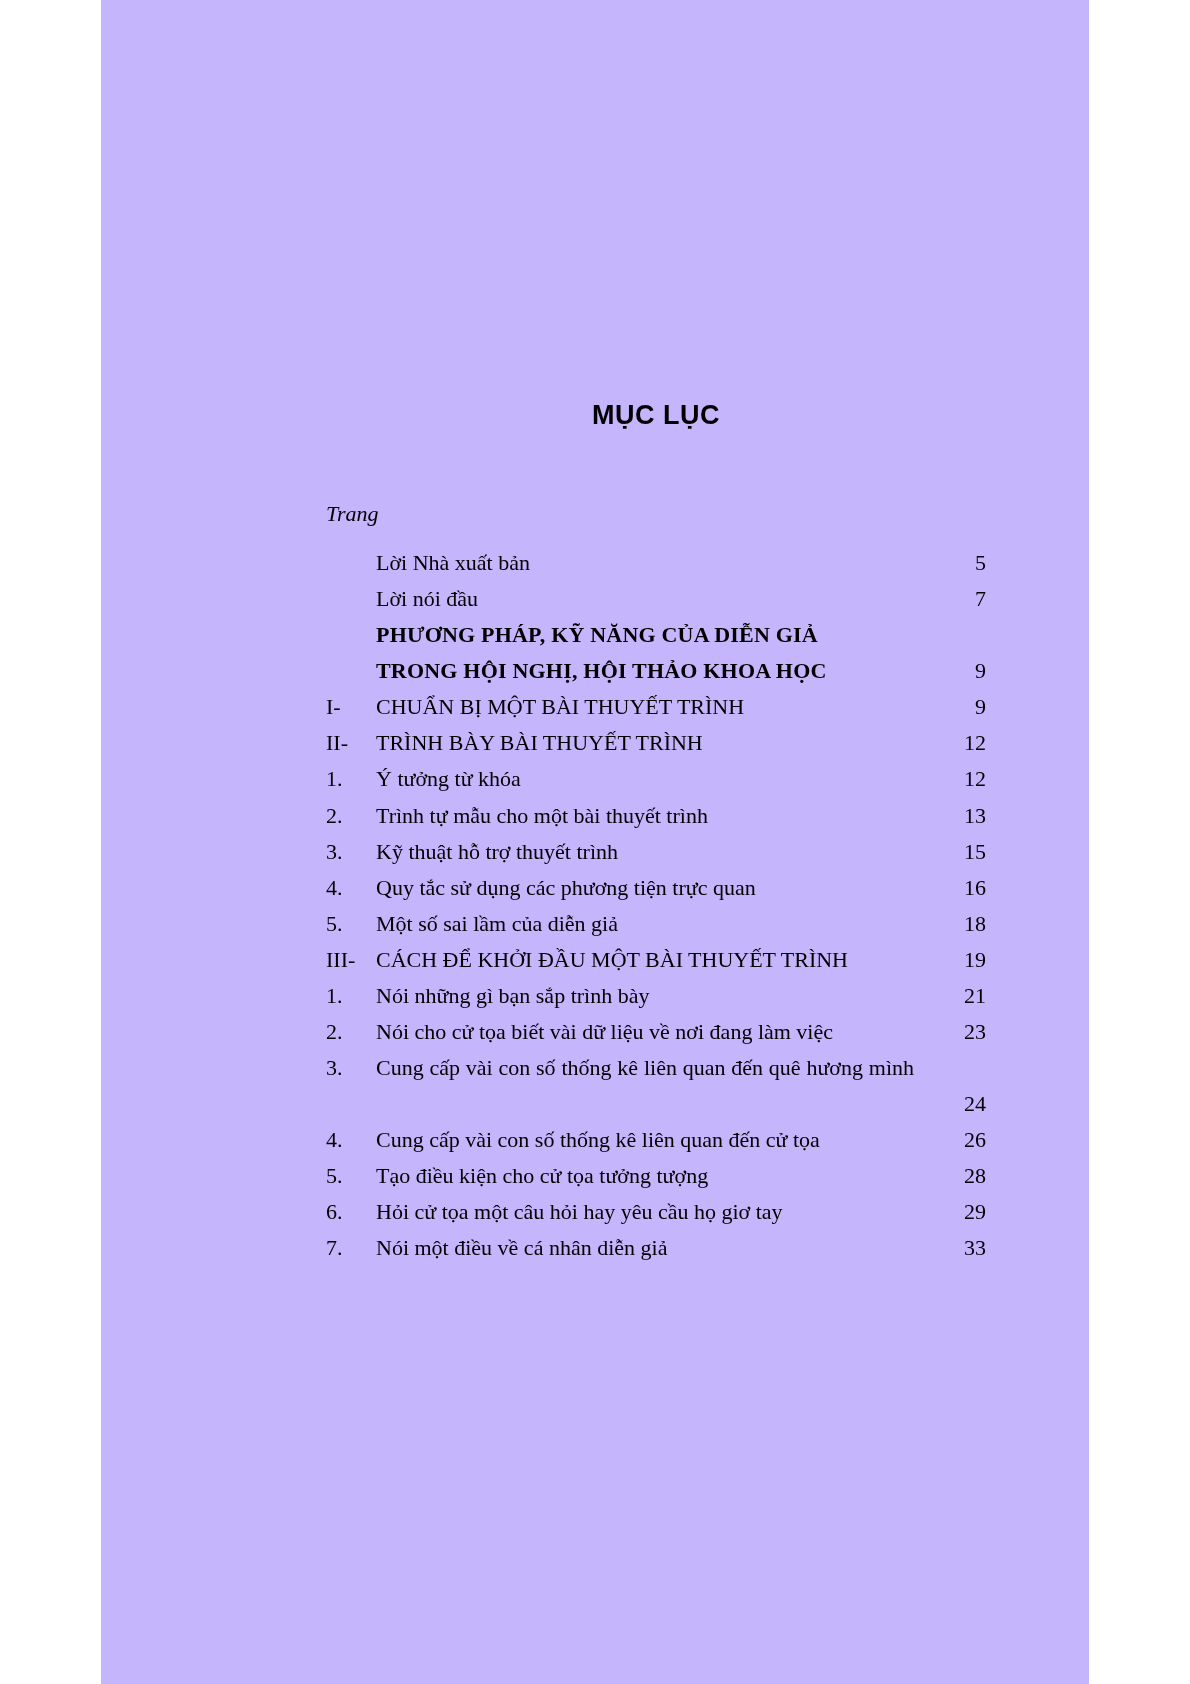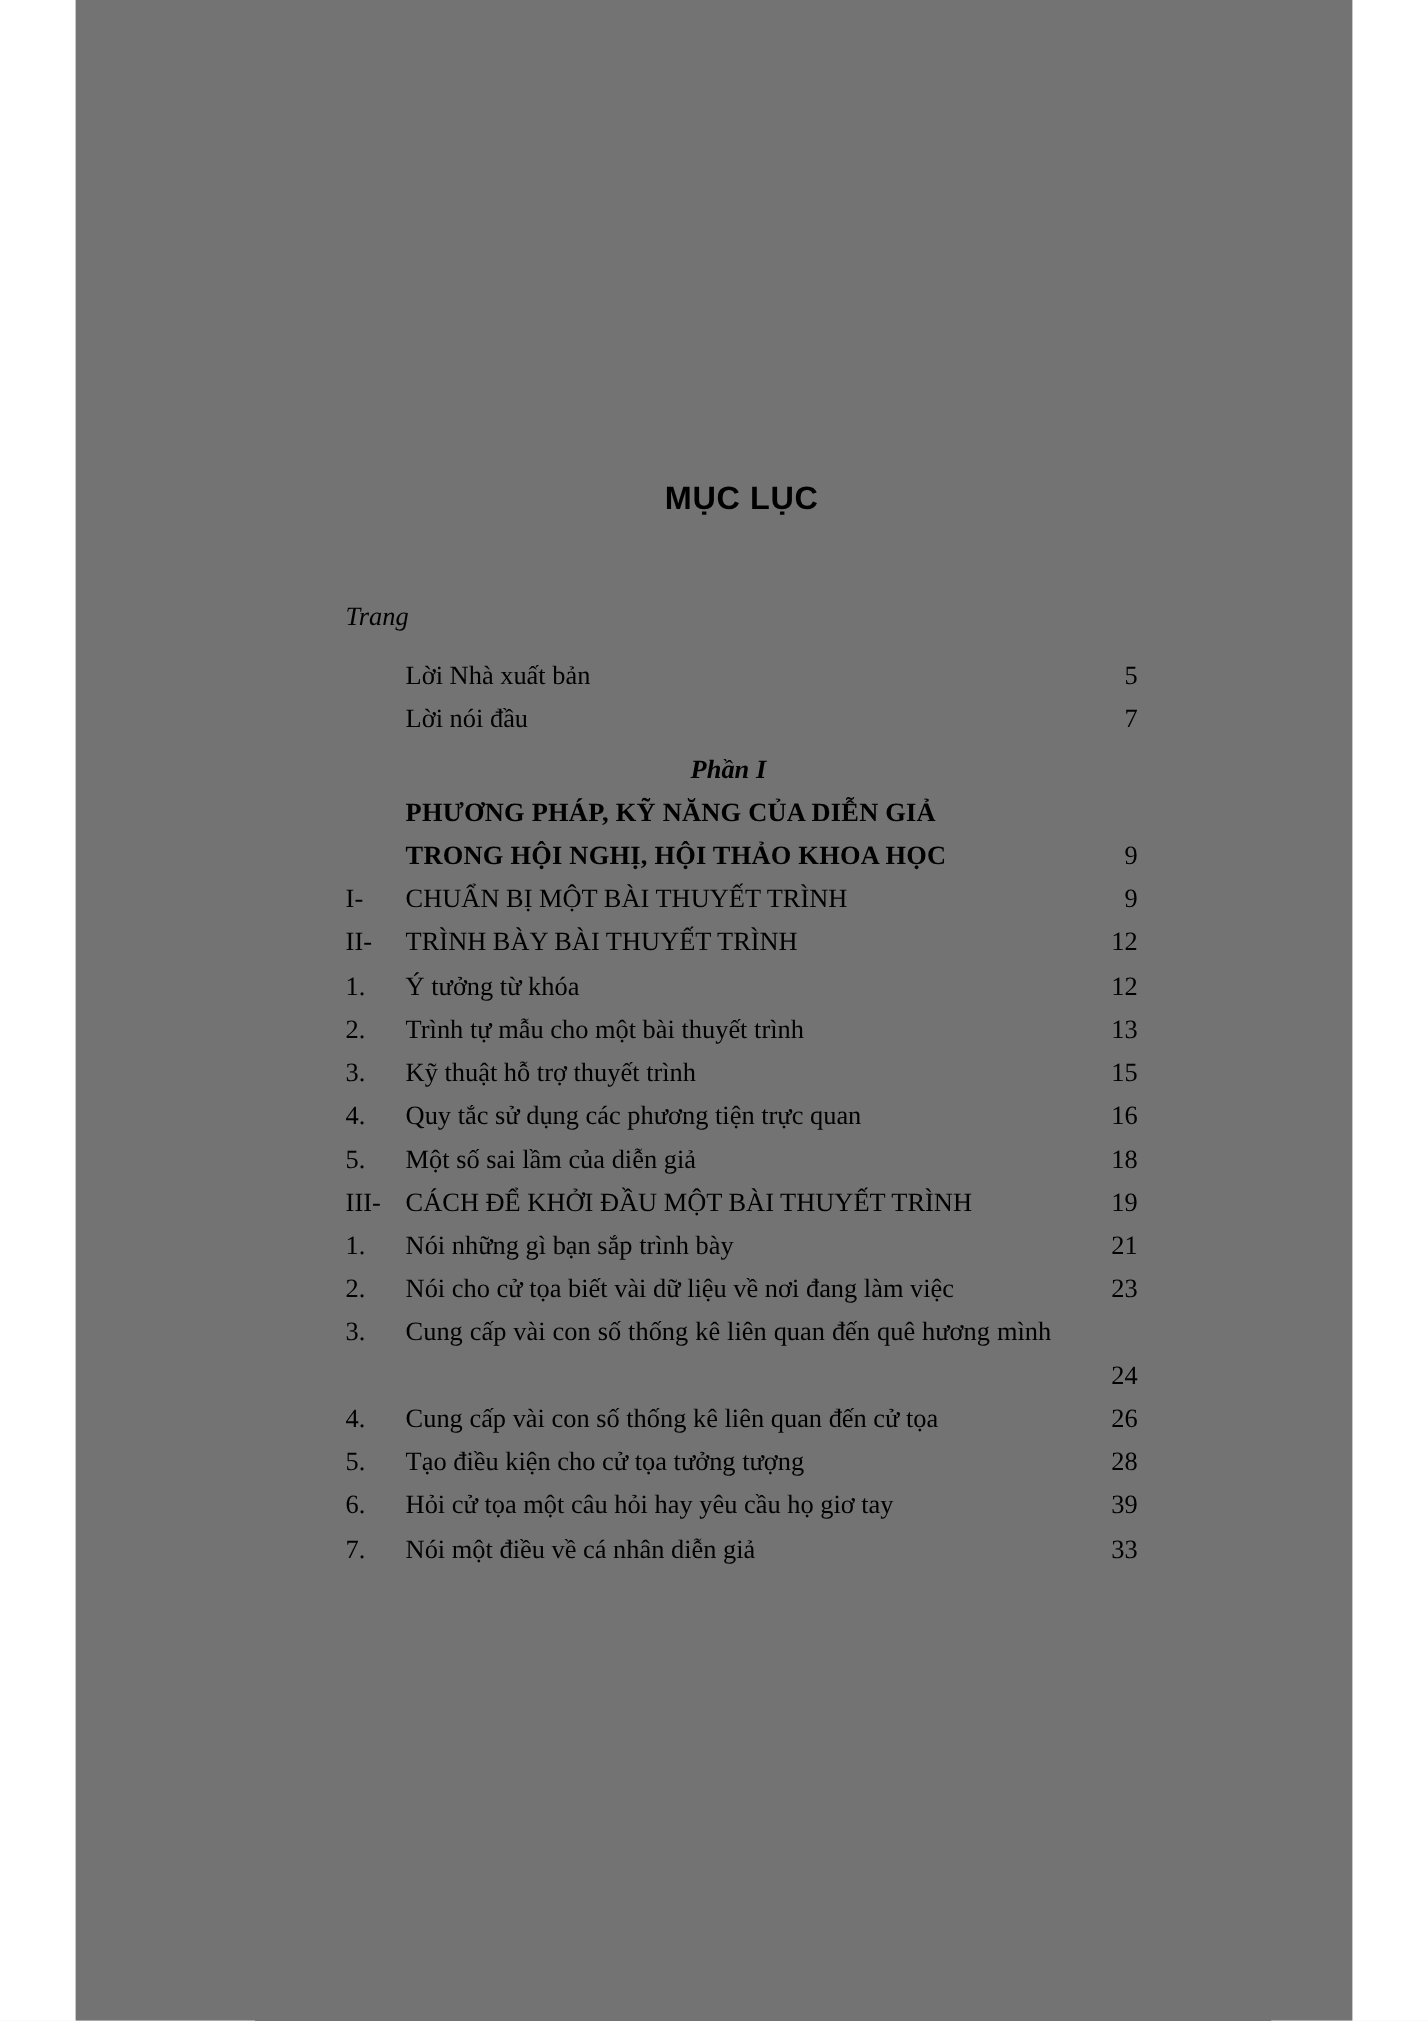--- a/index.html
+++ b/index.html
@@ -2,23 +2,23 @@
 <html lang="vi"><head>
 <meta charset="utf-8">
 <style>
   html, body {
     margin: 0;
     padding: 0;
     background: #ffffff;
   }
   .page {
     position: relative;
-    width: 1064px;
+    width: 988px;
     height: 1684px;
-    background: #737373;
+    background: #c4b5fd;
     margin: 0 auto;
     font-family: "Liberation Serif", serif;
     color: #000000;
     overflow: hidden;
   }
   .content {
     position: absolute;
     left: 225px;
     top: 400px;
     width: 660px;
@@ -100,25 +100,20 @@
           <td class="col-page">5</td>
         </tr>
         <tr>
           <td class="col-num"></td>
           <td class="col-text italic">Lời nói đầu</td>
           <td class="col-page">7</td>
         </tr>
 
         <tr>
           <td class="col-num"></td>
-          <td class="col-text part-label">Phần I</td>
-          <td class="col-page"></td>
-        </tr>
-        <tr>
-          <td class="col-num"></td>
           <td class="col-text part-heading">PHƯƠNG PHÁP, KỸ NĂNG CỦA DIỄN GIẢ</td>
           <td class="col-page"></td>
         </tr>
         <tr>
           <td class="col-num"></td>
           <td class="col-text part-heading">TRONG HỘI NGHỊ, HỘI THẢO KHOA HỌC</td>
           <td class="col-page">9</td>
         </tr>
 
         <tr>
@@ -187,21 +182,21 @@
           <td class="col-page">26</td>
         </tr>
         <tr>
           <td class="col-num">5.</td>
           <td class="col-text">Tạo điều kiện cho cử tọa tưởng tượng</td>
           <td class="col-page">28</td>
         </tr>
         <tr>
           <td class="col-num">6.</td>
           <td class="col-text">Hỏi cử tọa một câu hỏi hay yêu cầu họ giơ tay</td>
-          <td class="col-page">39</td>
+          <td class="col-page">29</td>
         </tr>
         <tr>
           <td class="col-num">7.</td>
           <td class="col-text">Nói một điều về cá nhân diễn giả</td>
           <td class="col-page">33</td>
         </tr>
       </tbody>
     </table>
 
   </div>

